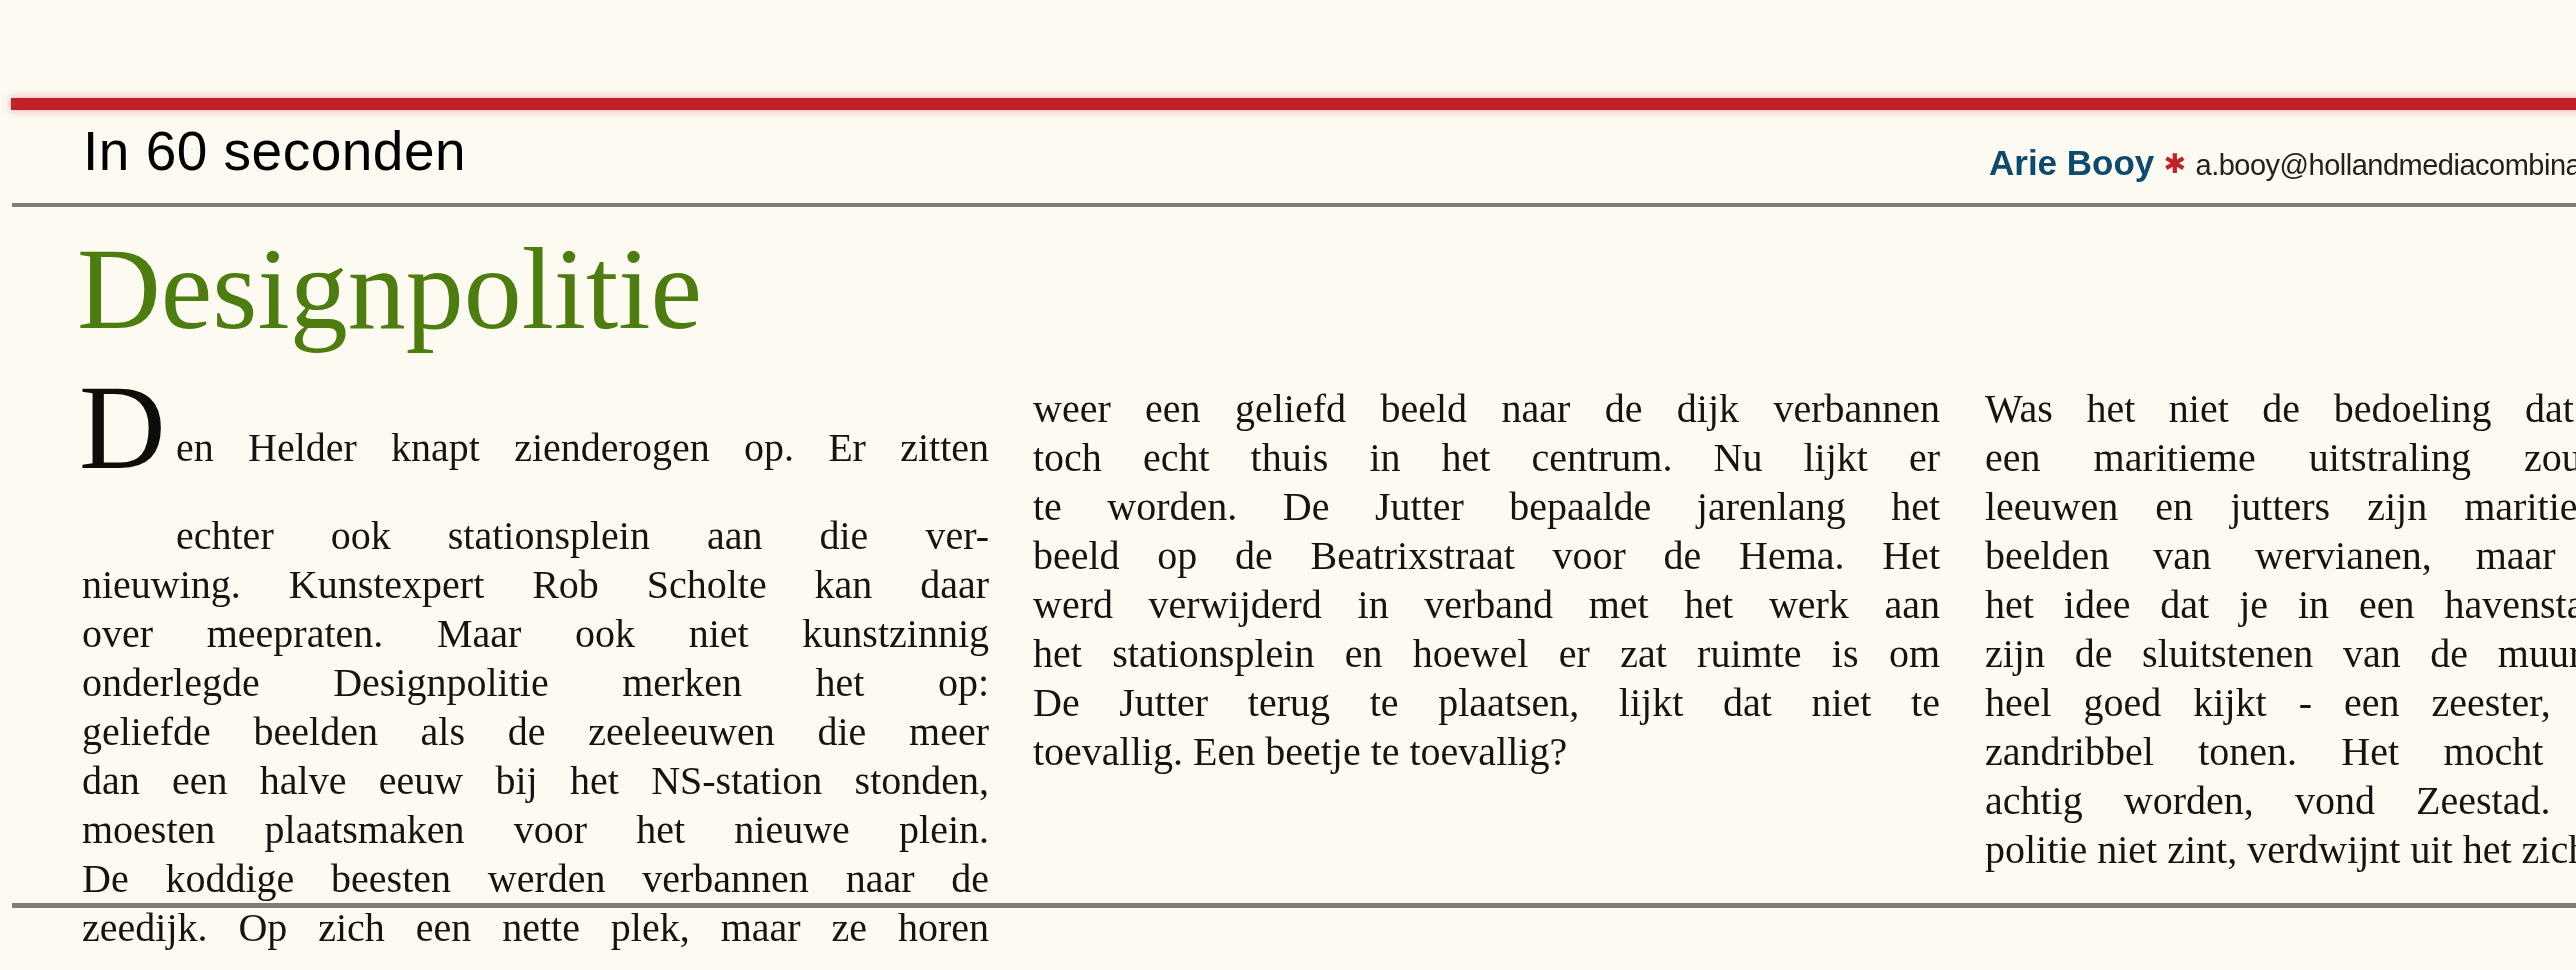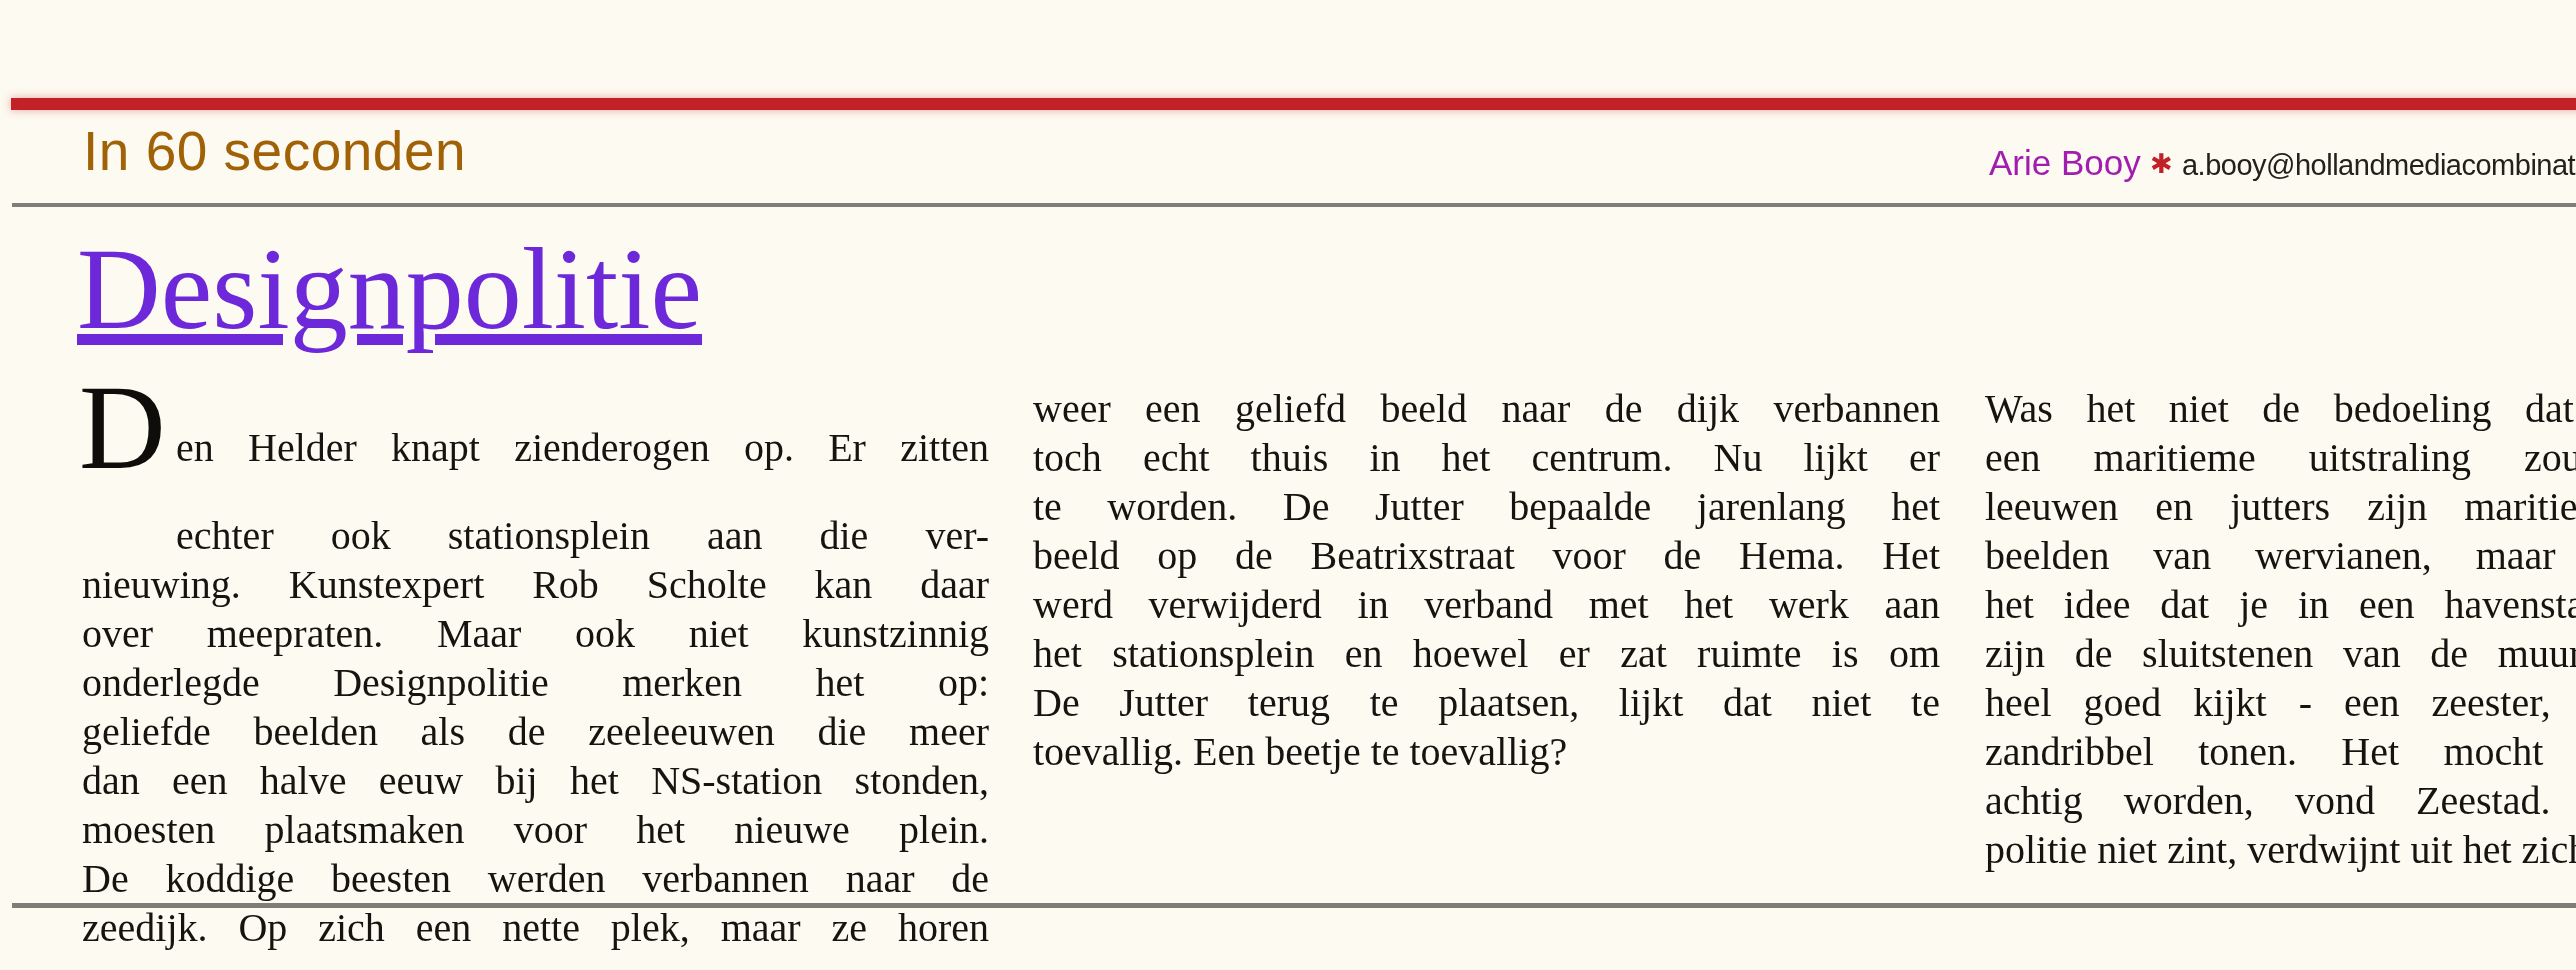--- a/index.html
+++ b/index.html
@@ -14,31 +14,31 @@
   
   .rule{position:absolute;}
   .rule-red{left:11.3px;top:98px;width:2671px;height:12.4px;box-shadow:0 0 9.3px rgba(214,60,70,.45);}
   .rule-gray-top{left:12.4px;top:203px;width:2670px;height:4.1px;}
   .rule-gray-bottom{left:12.4px;top:903px;width:2904px;height:4.6px;}
   
   .section-title{
     position:absolute;left:83px;top:122px;
     font-family:"Liberation Sans", sans-serif;
     font-size:55px;line-height:58px;
-    letter-spacing:0.5px;color:#a16207;
+    letter-spacing:0.5px;color:#000000;
     white-space:nowrap;
   }
   
   .byline{
     position:absolute;left:1989px;top:143px;width:659px;
     display:flex;align-items:baseline;gap:9.3px;
     font-family:"Liberation Sans", sans-serif;
     white-space:nowrap;
   }
-  .byline .author{font-size:35px;font-weight:normal;color:#a21caf;text-align:right;}
+  .byline .author{font-size:35px;font-weight:bold;color:#0c4a6e;text-align:right;}
   .byline .sep{font-size:27px;position:relative;top:-2.1px;}
   .byline .email{font-size:29px;color:#23211c;letter-spacing:-0.5px;}
   
   .article-title{
     position:absolute;left:77px;top:225px;
     font-size:116px;line-height:1.12;
     white-space:nowrap;
   }
   
   .article-body{position:absolute;left:0;top:384px;width:2935px;}
@@ -69,21 +69,21 @@
   <div class="section-title">In 60 seconden</div>
 
   <div class="byline">
     <span class="author">Arie Booy</span>
     <span class="sep" style="color: rgb(195, 33, 40);">✱</span>
     <span class="email">a.booy@hollandmediacombinatie.nl</span>
   </div>
 
   <div class="rule rule-gray-top" style="background-color: rgb(126, 125, 119);"></div>
 
-  <div class="article-title" style="color: #6d28d9; text-decoration: underline;">Designpolitie</div>
+  <div class="article-title" style="color: #4d7c0f;">Designpolitie</div>
 
   <div class="article-body">
     <div class="column col1">
       <span class="dropcap">D</span>
       <div>
           <div class="line">en Helder knapt zienderogen op. Er zitten</div>
           <div class="line">echter ook stationsplein aan die ver-</div>
           <div class="line">nieuwing. Kunstexpert Rob Scholte kan daar</div>
           <div class="line">over meepraten. Maar ook niet kunstzinnig</div>
           <div class="line">onderlegde Designpolitie merken het op:</div>

